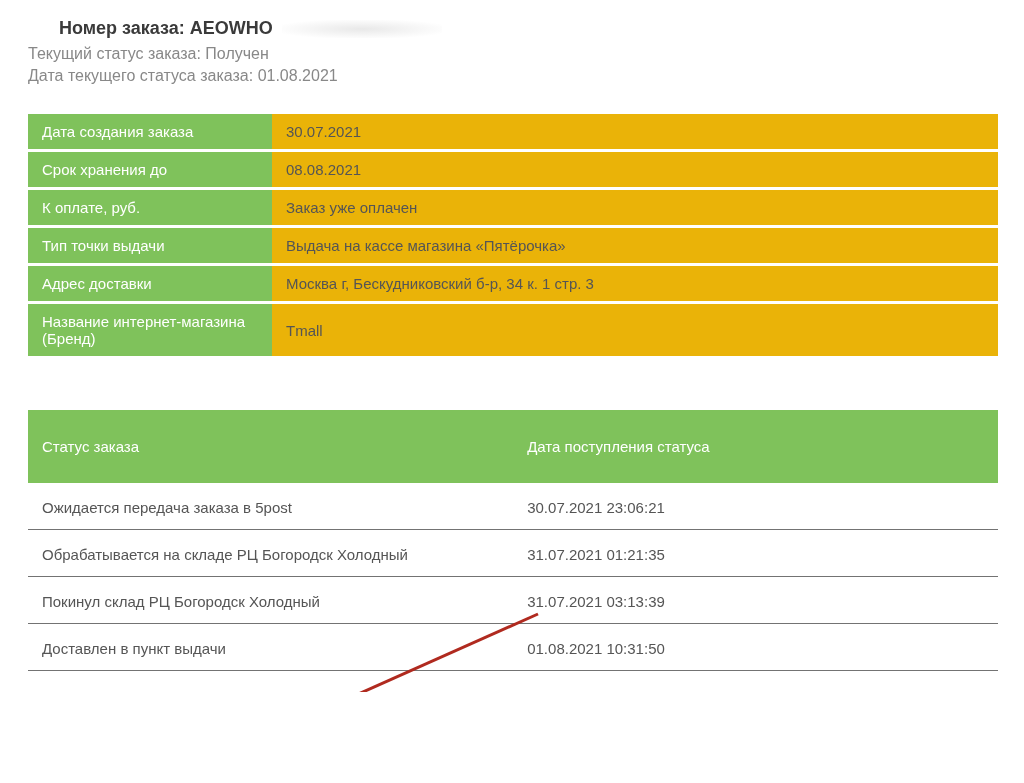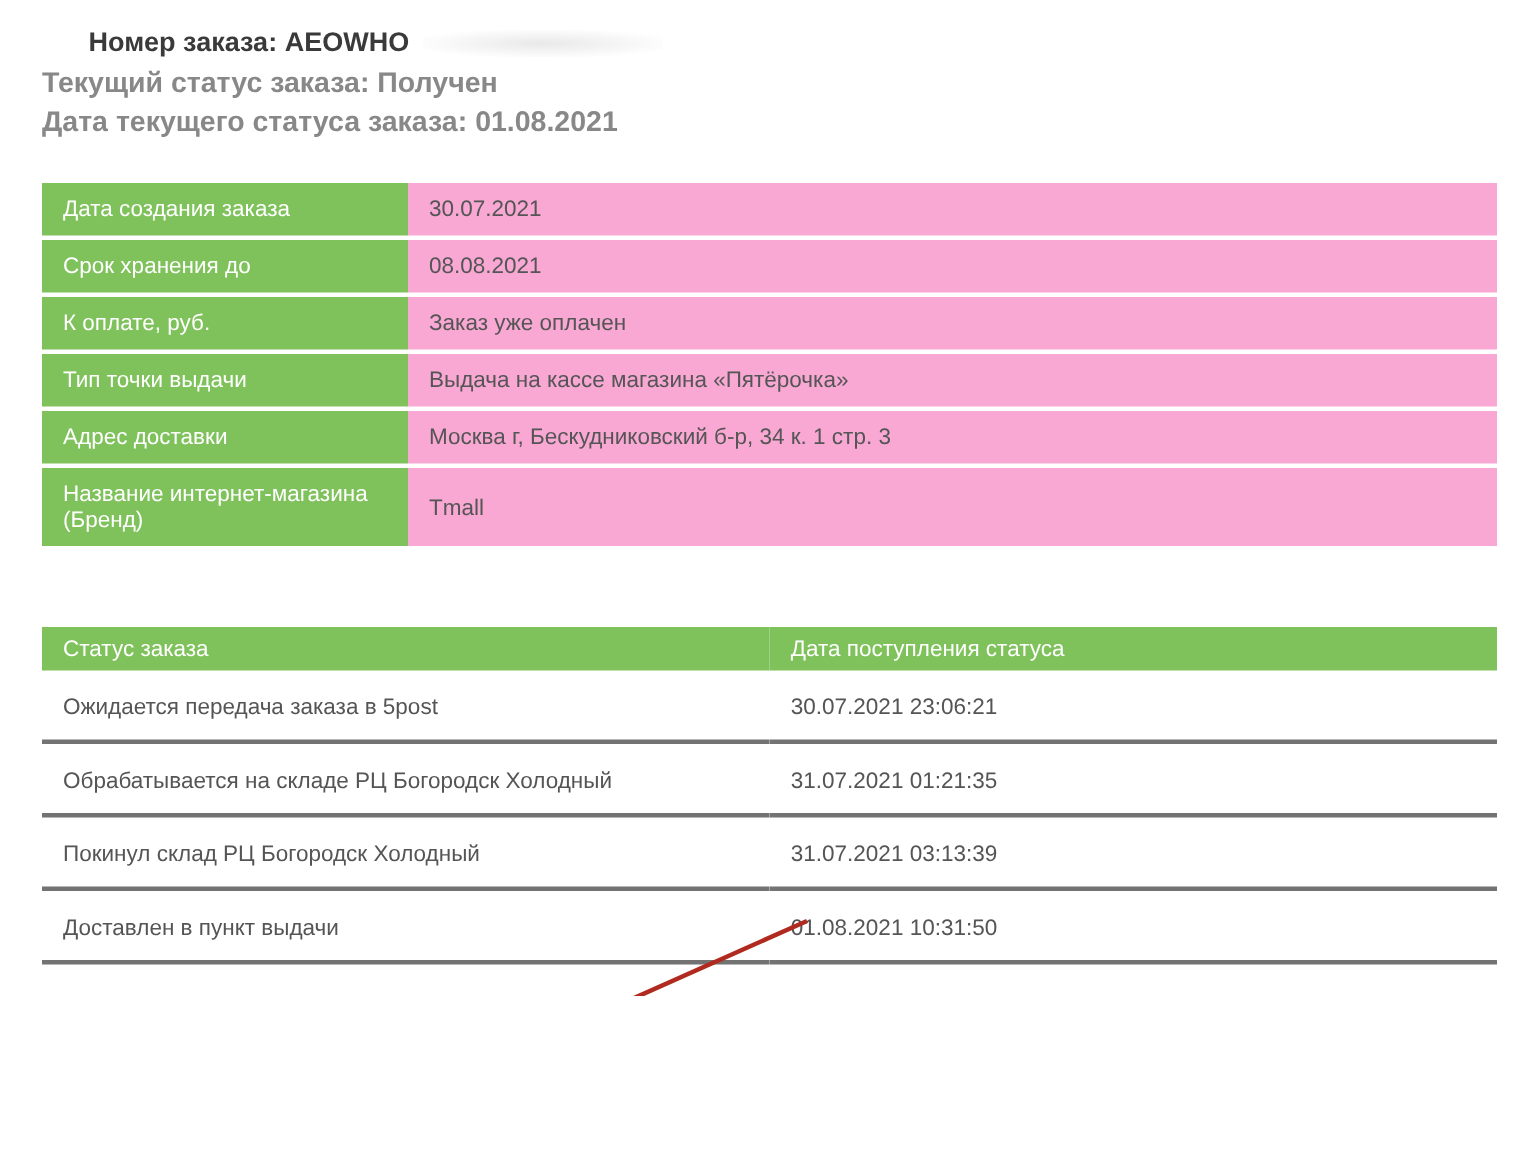--- a/index.html
+++ b/index.html
@@ -6,22 +6,21 @@
     body {
       font-family: Arial, Helvetica, sans-serif;
       background: #ffffff;
       padding: 18px 28px;
       color: #4a4a4a;
       font-size: 15px;
     }
     .header-line {
       margin-bottom: 4px;
       color: #888;
-      font-size: 19px;
-      font-weight: bold;
+      font-size: 16px;
     }
     .header-line.title {
       color: #3a3a3a;
       font-weight: bold;
       font-size: 18px;
       margin-bottom: 6px;
       margin-left: 31px;
     }
     .header-line.title .bold-part {
       font-weight: bold;
@@ -44,44 +43,44 @@
       padding: 9px 14px;
       vertical-align: middle;
     }
     .info-table td.label {
       background: #7fc25b;
       color: #ffffff;
       width: 244px;
       font-size: 15px;
     }
     .info-table td.value {
-      background: #f9a8d4;
+      background: #eab308;
       color: #555;
       font-size: 15px;
     }
     .status-table {
       margin-top: 48px;
       width: 100%;
       border-collapse: separate;
       border-spacing: 0 3px;
     }
     .status-table th {
       background: #7fc25b;
       color: #ffffff;
       text-align: left;
       font-weight: normal;
-      padding: 6px 14px;
+      padding: 28px 14px;
       font-size: 15px;
     }
     .status-table td {
       background: #ffffff;
       padding: 13px 14px;
       color: #555;
       font-size: 15px;
-      border-bottom: 3px solid #737373;
+      border-bottom: 1px solid #737373;
     }
     .status-table td.date-col {
       width: 490px;
     }
     .status-col {
       width: 490px;
     }
     .arrow-overlay {
       position: absolute;
       pointer-events: none;

